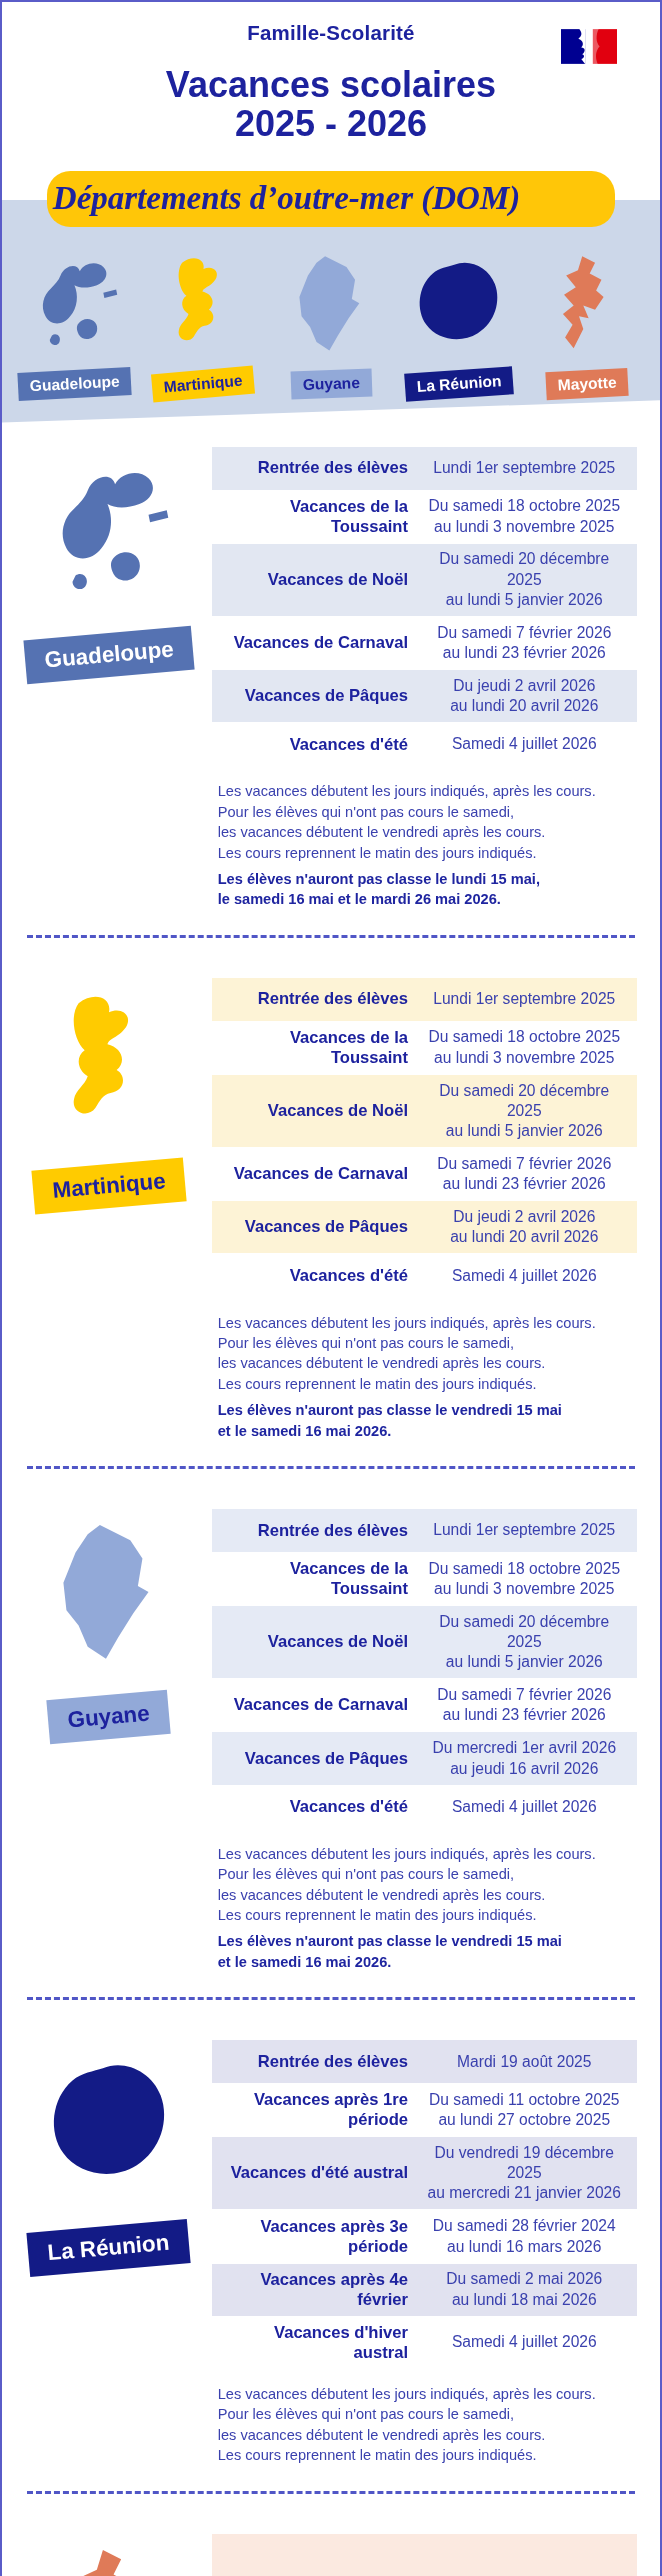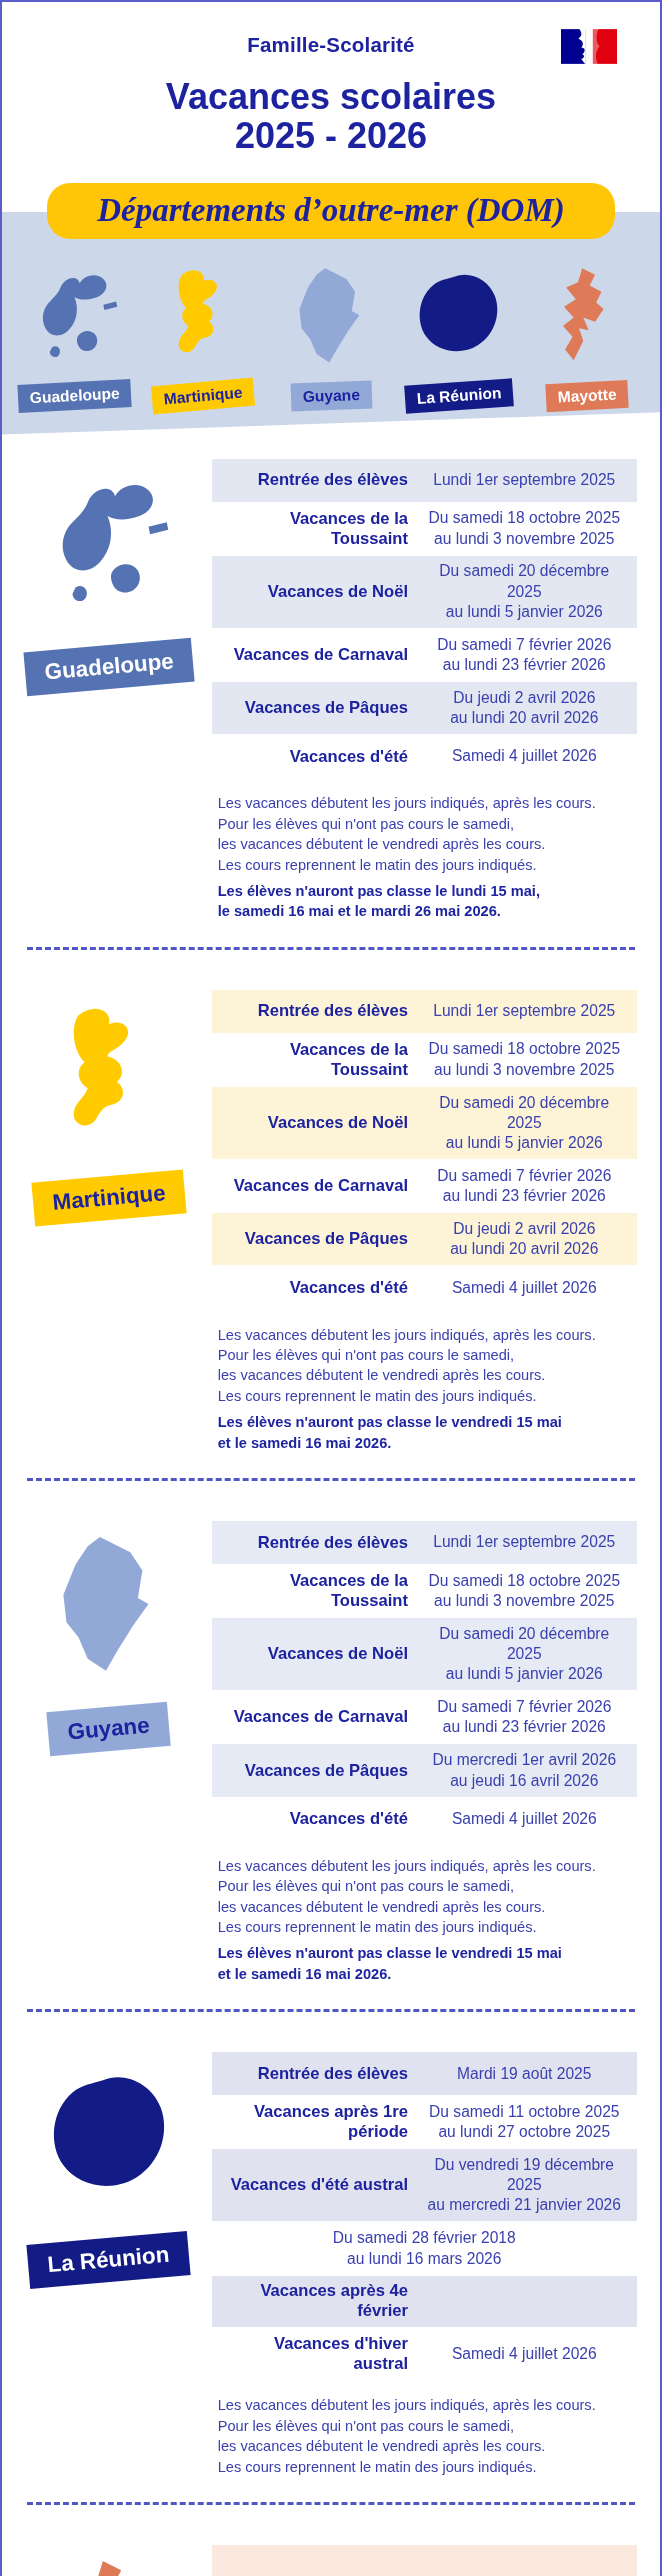--- a/index.html
+++ b/index.html
@@ -2,28 +2,28 @@
 <html><head>
 <meta charset="utf-8">
 <style>
   html,body{margin:0;padding:0;background:#ffffff;}
   .poster{
     width:662px;min-height:2576px;box-sizing:border-box;
     border:2.9px solid #5a5cc8;background:#ffffff;position:relative;
     font-family:"Liberation Sans", sans-serif;display:flex;flex-direction:column;
   }
   
-  .header{position:relative;padding-top:31px;}
+  .header{position:relative;padding-top:19px;}
   .category{text-align:center;font-size:20.5px;font-weight:bold;color:#1d229e;letter-spacing:0.2px;}
   .flag{position:absolute;top:27px;right:43px;width:56px;height:35px;}
   .title{margin-top:19.5px;text-align:center;font-size:36px;line-height:1.1;font-weight:bold;color:#1d229e;}
   .pill{
     margin:27px 45px -27px;position:relative;z-index:2;
     background:#ffc608;border-radius:23.4px;padding:9.7px 5.8px;
-    text-align:center;font-family:"Liberation Serif", serif;font-style:italic;font-weight:bold;
+    text-align:left;font-family:"Liberation Serif", serif;font-style:italic;font-weight:bold;
     font-size:33px;color:#1d229e;
   }
   
   .band{
     background:#ccd7e9;padding:51px 11.7px 25px;
     clip-path:polygon(0 0,100% 0,100% 90%,0 100%);
   }
   .band-row{display:flex;justify-content:space-between;align-items:flex-start;}
   .territory{width:123px;display:flex;flex-direction:column;align-items:center;}
   .map-small{width:107px;height:109px;}
@@ -272,25 +272,28 @@
             <div class="t-label">Vacances après 1re période</div>
             <div class="t-value">Du samedi 11 octobre 2025
 au lundi 27 octobre 2025</div>
           </div>
           <div class="t-row" style="background: rgb(225, 226, 240);">
             <div class="t-label">Vacances d'été austral</div>
             <div class="t-value">Du vendredi 19 décembre 2025
 au mercredi 21 janvier 2026</div>
           </div>
           <div class="t-row">
-            <div class="t-value">Du samedi 28 février 2018
+            <div class="t-label">Vacances après 3e période</div>
+            <div class="t-value">Du samedi 28 février 2024
 au lundi 16 mars 2026</div>
           </div>
           <div class="t-row" style="background: rgb(225, 226, 240);">
             <div class="t-label">Vacances après 4e février</div>
+            <div class="t-value">Du samedi 2 mai 2026
+au lundi 18 mai 2026</div>
           </div>
           <div class="t-row">
             <div class="t-label">Vacances d'hiver austral</div>
             <div class="t-value">Samedi 4 juillet 2026</div>
           </div>
         </div>
       <div class="note">Les vacances débutent les jours indiqués, après les cours.
 Pour les élèves qui n'ont pas cours le samedi,
 les vacances débutent le vendredi après les cours.
 Les cours reprennent le matin des jours indiqués.</div>

